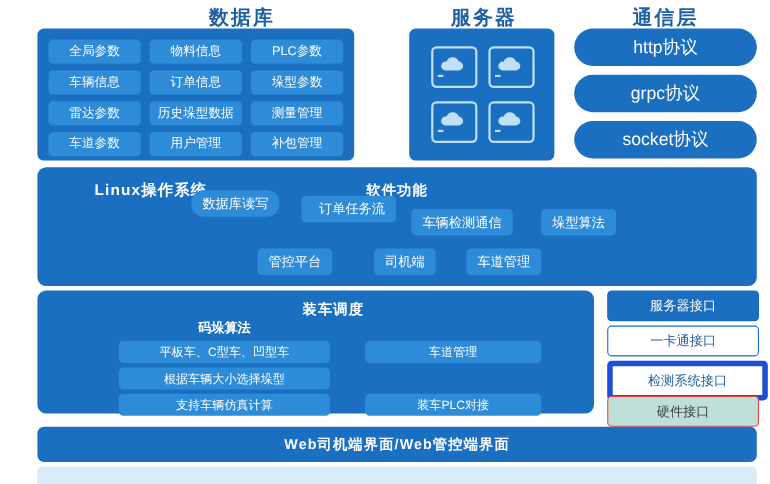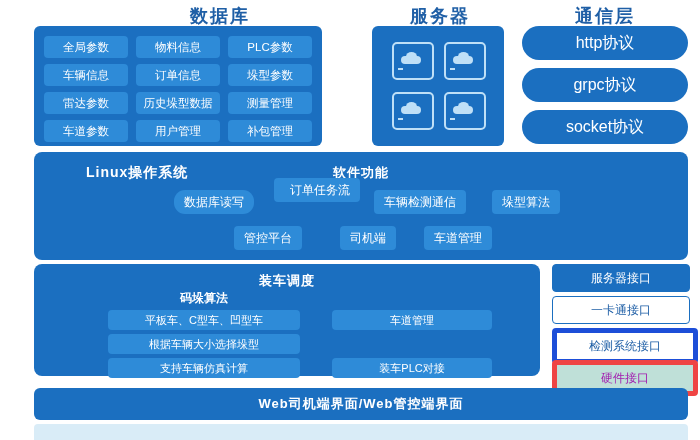--- a/index.html
+++ b/index.html
@@ -97,21 +97,21 @@
     display:flex;align-items:center;justify-content:center;font-size:12px;padding:0 10px;
   }
 
   
   #dispatch-panel{
     position:absolute;left:34px;top:264px;width:506px;height:112px;
     background:#1b6fc0;border-radius:8px;
   }
   #dispatch-title{
     position:absolute;left:0;top:8px;width:506px;text-align:center;
-    font-size:13px;font-weight:bold;letter-spacing:1px;
+    font-size:13px;font-weight:bold;letter-spacing:1px;padding-left:16px;
   }
   .sub-title{
     position:absolute;top:26px;font-size:12px;font-weight:bold;text-align:center;
   }
   #st-stack{left:110px;width:120px;}
   #st-ctrl{left:330px;width:120px;}
   .dp-chip{
     position:absolute;height:20px;background:#2e8bd8;border-radius:4px;
     display:flex;align-items:center;justify-content:center;font-size:11px;
   }
@@ -183,21 +183,21 @@
   </div>
 
   <div class="com-chip" style="top:26px;">http协议</div>
   <div class="com-chip" style="top:68px;">grpc协议</div>
   <div class="com-chip" style="top:110px;">socket协议</div>
 
   <div id="linux-band">
     <div id="linux-title">Linux操作系统</div>
     <div id="sw-title">软件功能</div>
 
-    <div class="sw-chip" style="left:140px;top:38px;border-radius:11px;">数据库读写</div>
+    <div class="sw-chip" style="left:140px;top:21px;border-radius:11px;">数据库读写</div>
     <div class="sw-chip" style="left:240px;top:26px;padding-left:16px;">订单任务流</div>
     <div class="sw-chip" style="left:340px;top:38px;">车辆检测通信</div>
     <div class="sw-chip" style="left:458px;top:38px;">垛型算法</div>
 
     <div class="sw-chip" style="left:200px;top:74px;">管控平台</div>
     <div class="sw-chip" style="left:306px;top:74px;">司机端</div>
     <div class="sw-chip" style="left:390px;top:74px;">车道管理</div>
   </div>
 
   <div id="dispatch-panel">
@@ -208,18 +208,18 @@
     <div class="dp-chip" style="left:74px;top:70px;width:192px;">根据车辆大小选择垛型</div>
     <div class="dp-chip" style="left:74px;top:94px;width:192px;">支持车辆仿真计算</div>
 
     <div class="dp-chip" style="left:298px;top:46px;width:160px;">车道管理</div>
     <div class="dp-chip" style="left:298px;top:94px;width:160px;">装车PLC对接</div>
   </div>
 
   <div class="iface" style="top:264px;background:#1b6fc0;border:1px solid #1b6fc0;color:#fff;">服务器接口</div>
   <div class="iface" style="top:296px;background:#ffffff;border:1px solid #1b6fc0;color:#1f5fa6;">一卡通接口</div>
   <div class="iface" style="top:328px;background:#ffffff;border:5px solid #1d4ed8;color:#1f5fa6;">检测系统接口</div>
-  <div class="iface" style="top:360px;background:#bfe0d8;border:5px solid #ef4444;color:#a21caf;">硬件接口</div>
+  <div class="iface" style="top:360px;background:#bfe0d8;border:1px solid #ef4444;color:#404040;">硬件接口</div>
 
   <div id="web-band">Web司机端界面/Web管控端界面</div>
   <div id="bottom-band"></div>
 
 </div>
 
 </body></html>

